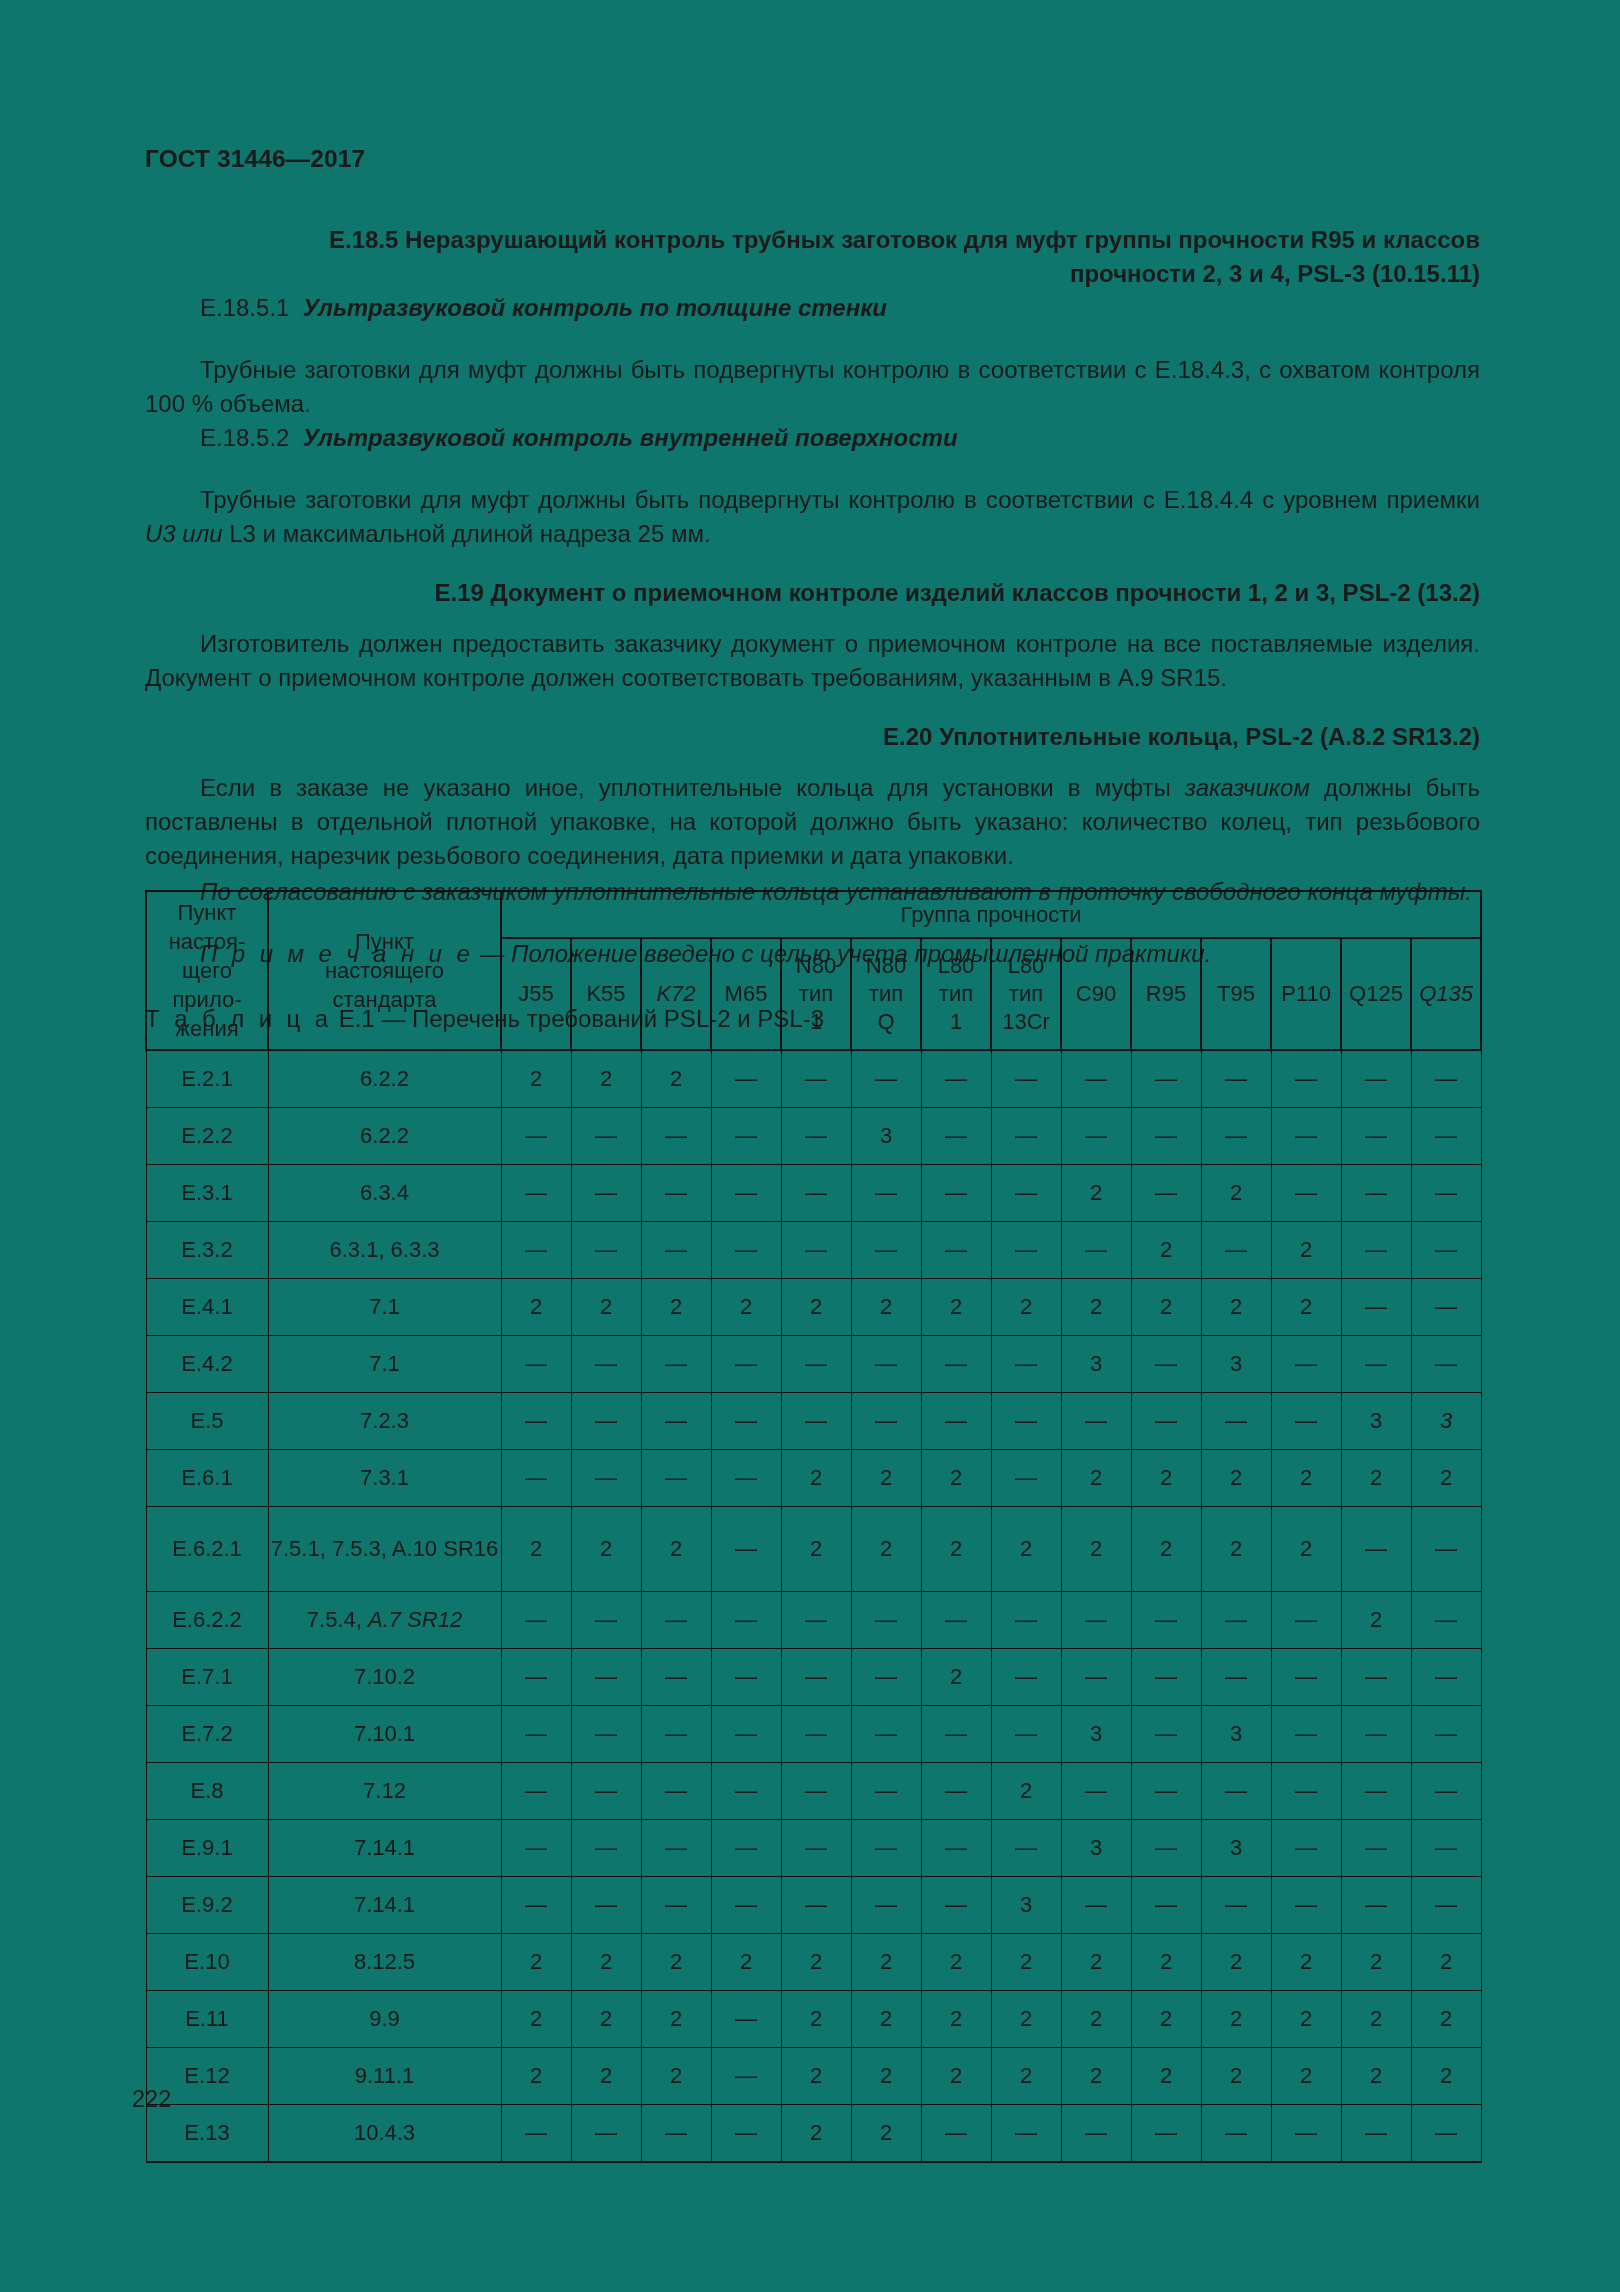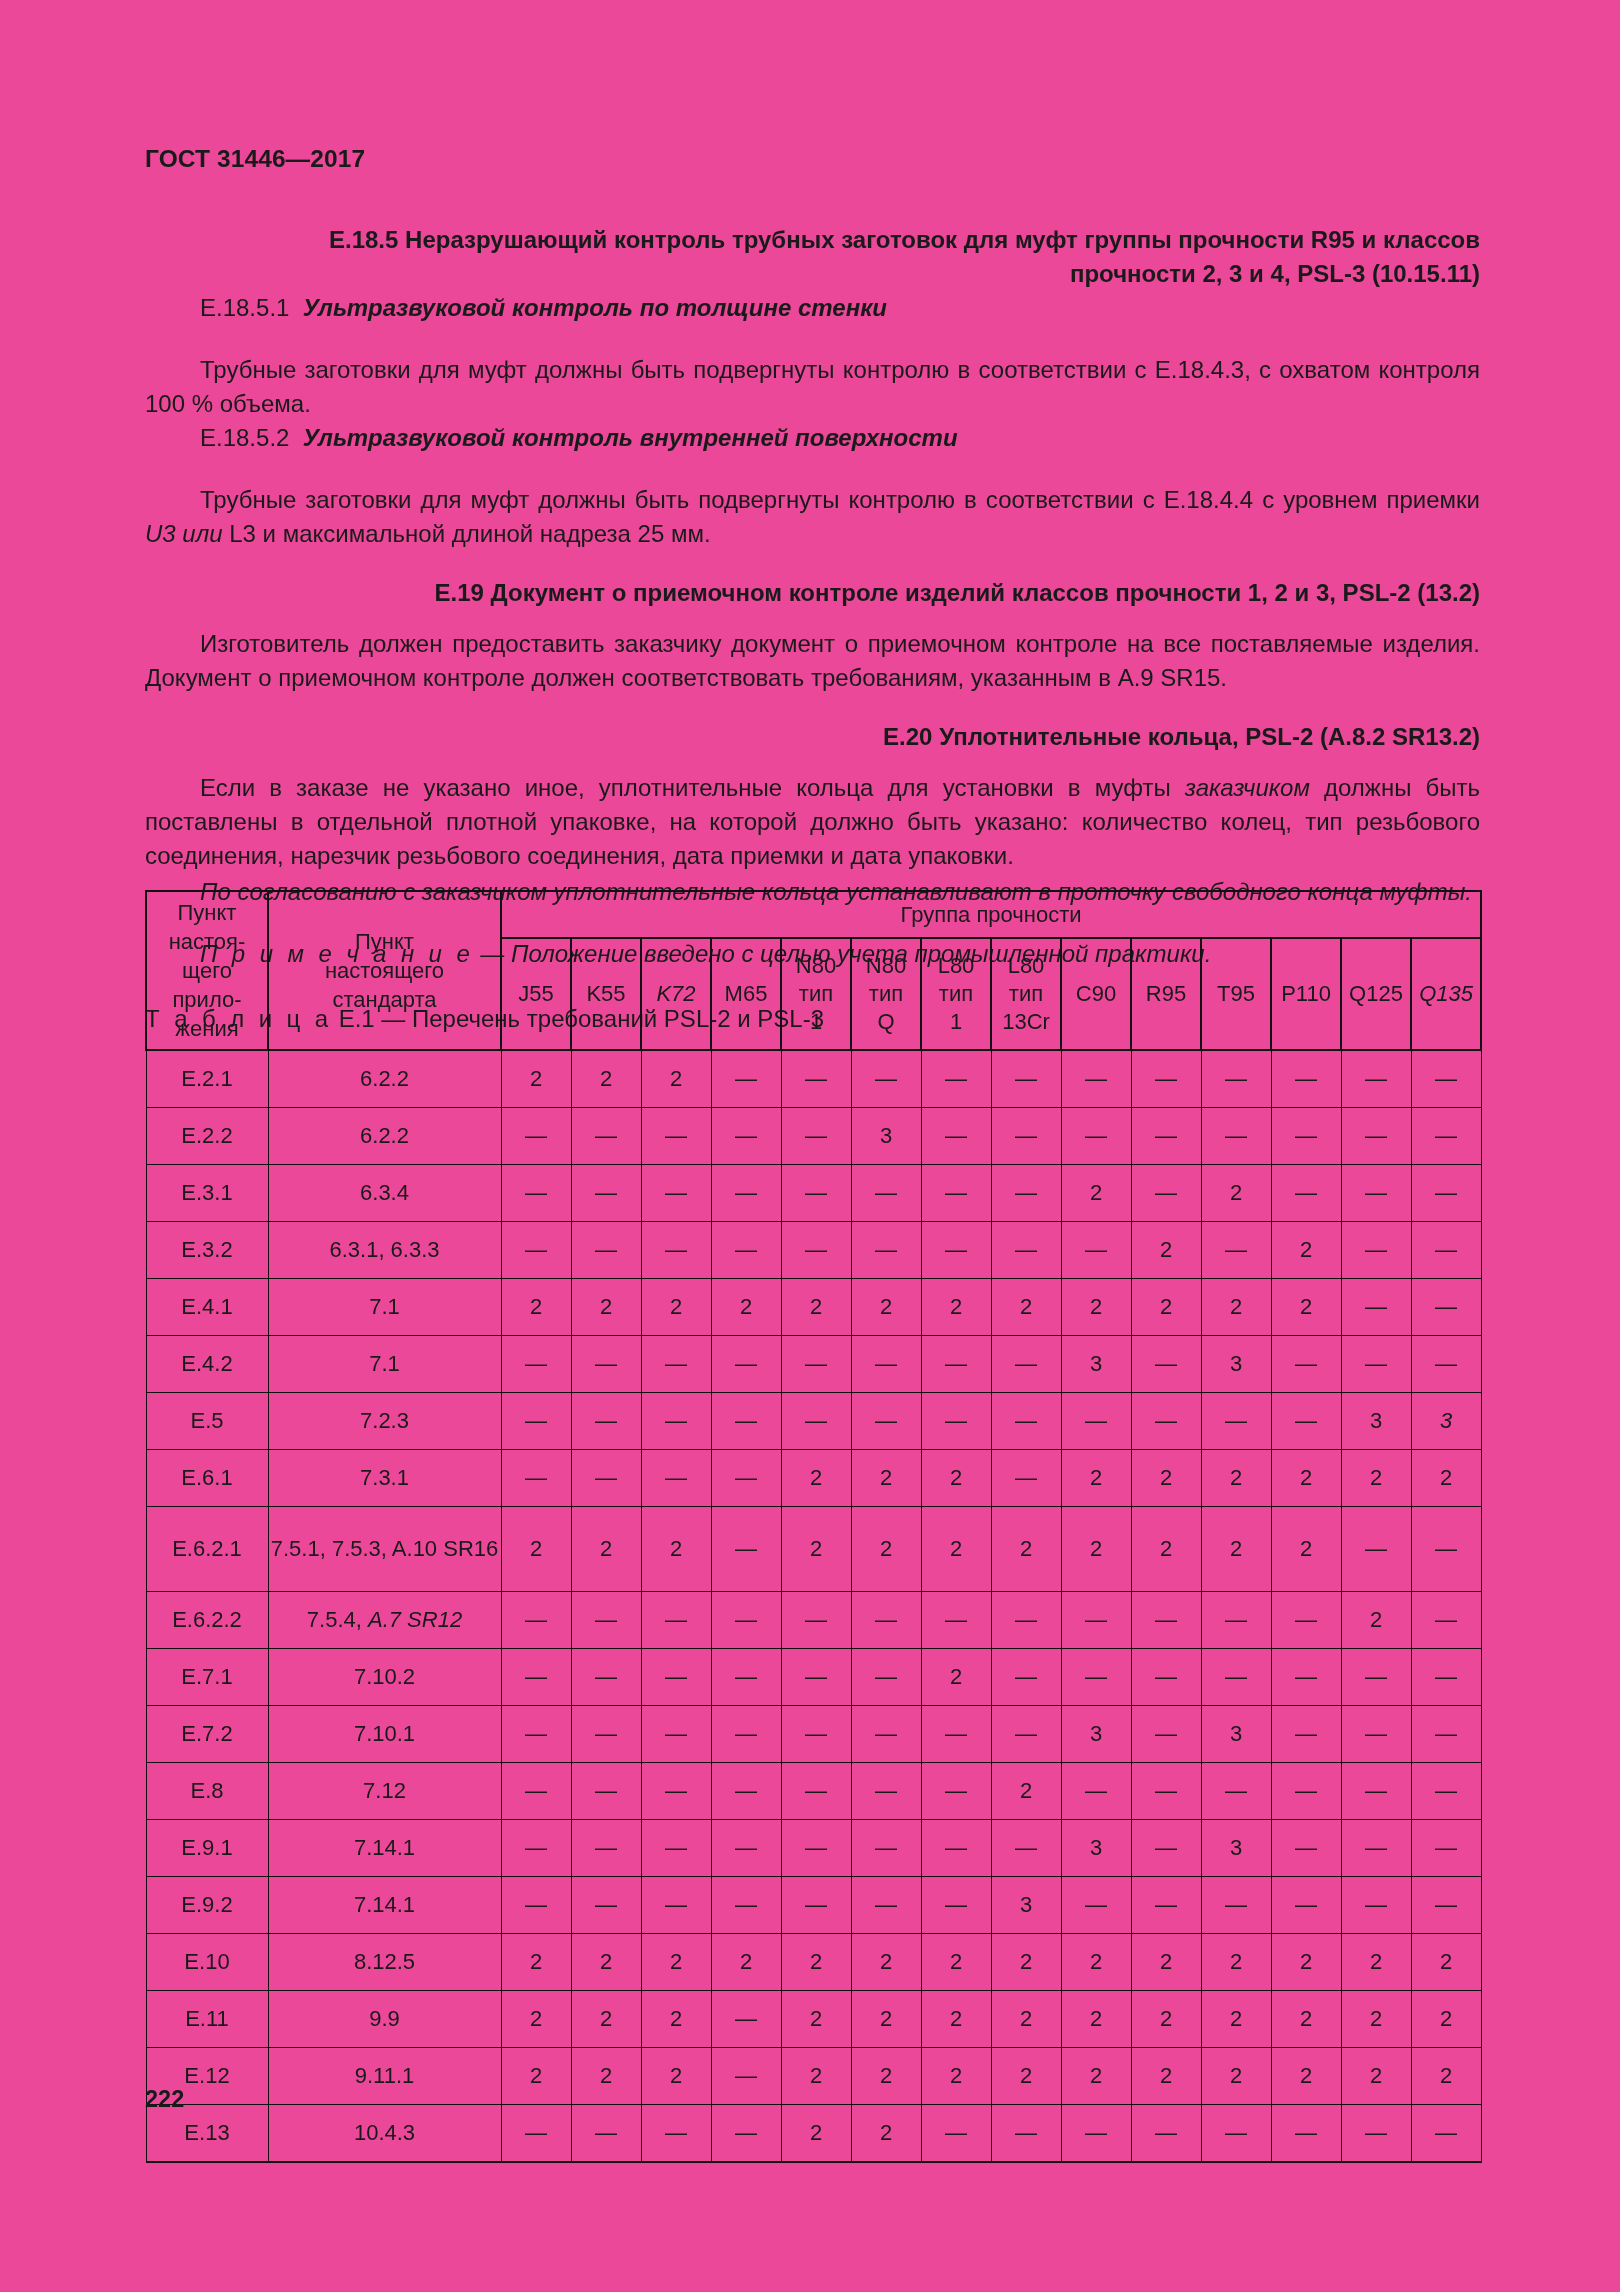--- a/index.html
+++ b/index.html
@@ -10,21 +10,21 @@
   }
   body {
     font-family: "Liberation Sans", sans-serif;
     color: #1a1a1a;
   }
   .page {
     position: relative;
     width: 1620px;
     height: 2293px;
     margin: 0 auto;
-    background: #ec4899;
+    background: #0f766e;
     overflow: hidden;
     box-sizing: border-box;
   }
   .doc-header {
     position: absolute;
     left: 145px;
     top: 145px;
     font-size: 24.5px;
     font-weight: bold;
     letter-spacing: 0.1px;
@@ -115,24 +115,23 @@
     font-size: 22px;
   }
   table.req .hdr-cls {
     height: 110px;
     font-size: 22px;
     line-height: 28px;
   }
   table.req .ital { font-style: italic; }
   .pagenum {
     position: absolute;
-    left: 145px;
+    left: 132px;
     top: 2086px;
     font-size: 23.5px;
-    font-weight: bold;
   }
   .dash { font-size: 22px; }
 </style>
 </head>
 <body>
 
 <div class="page">
 
   <div class="doc-header">ГОСТ 31446—2017</div>
 

